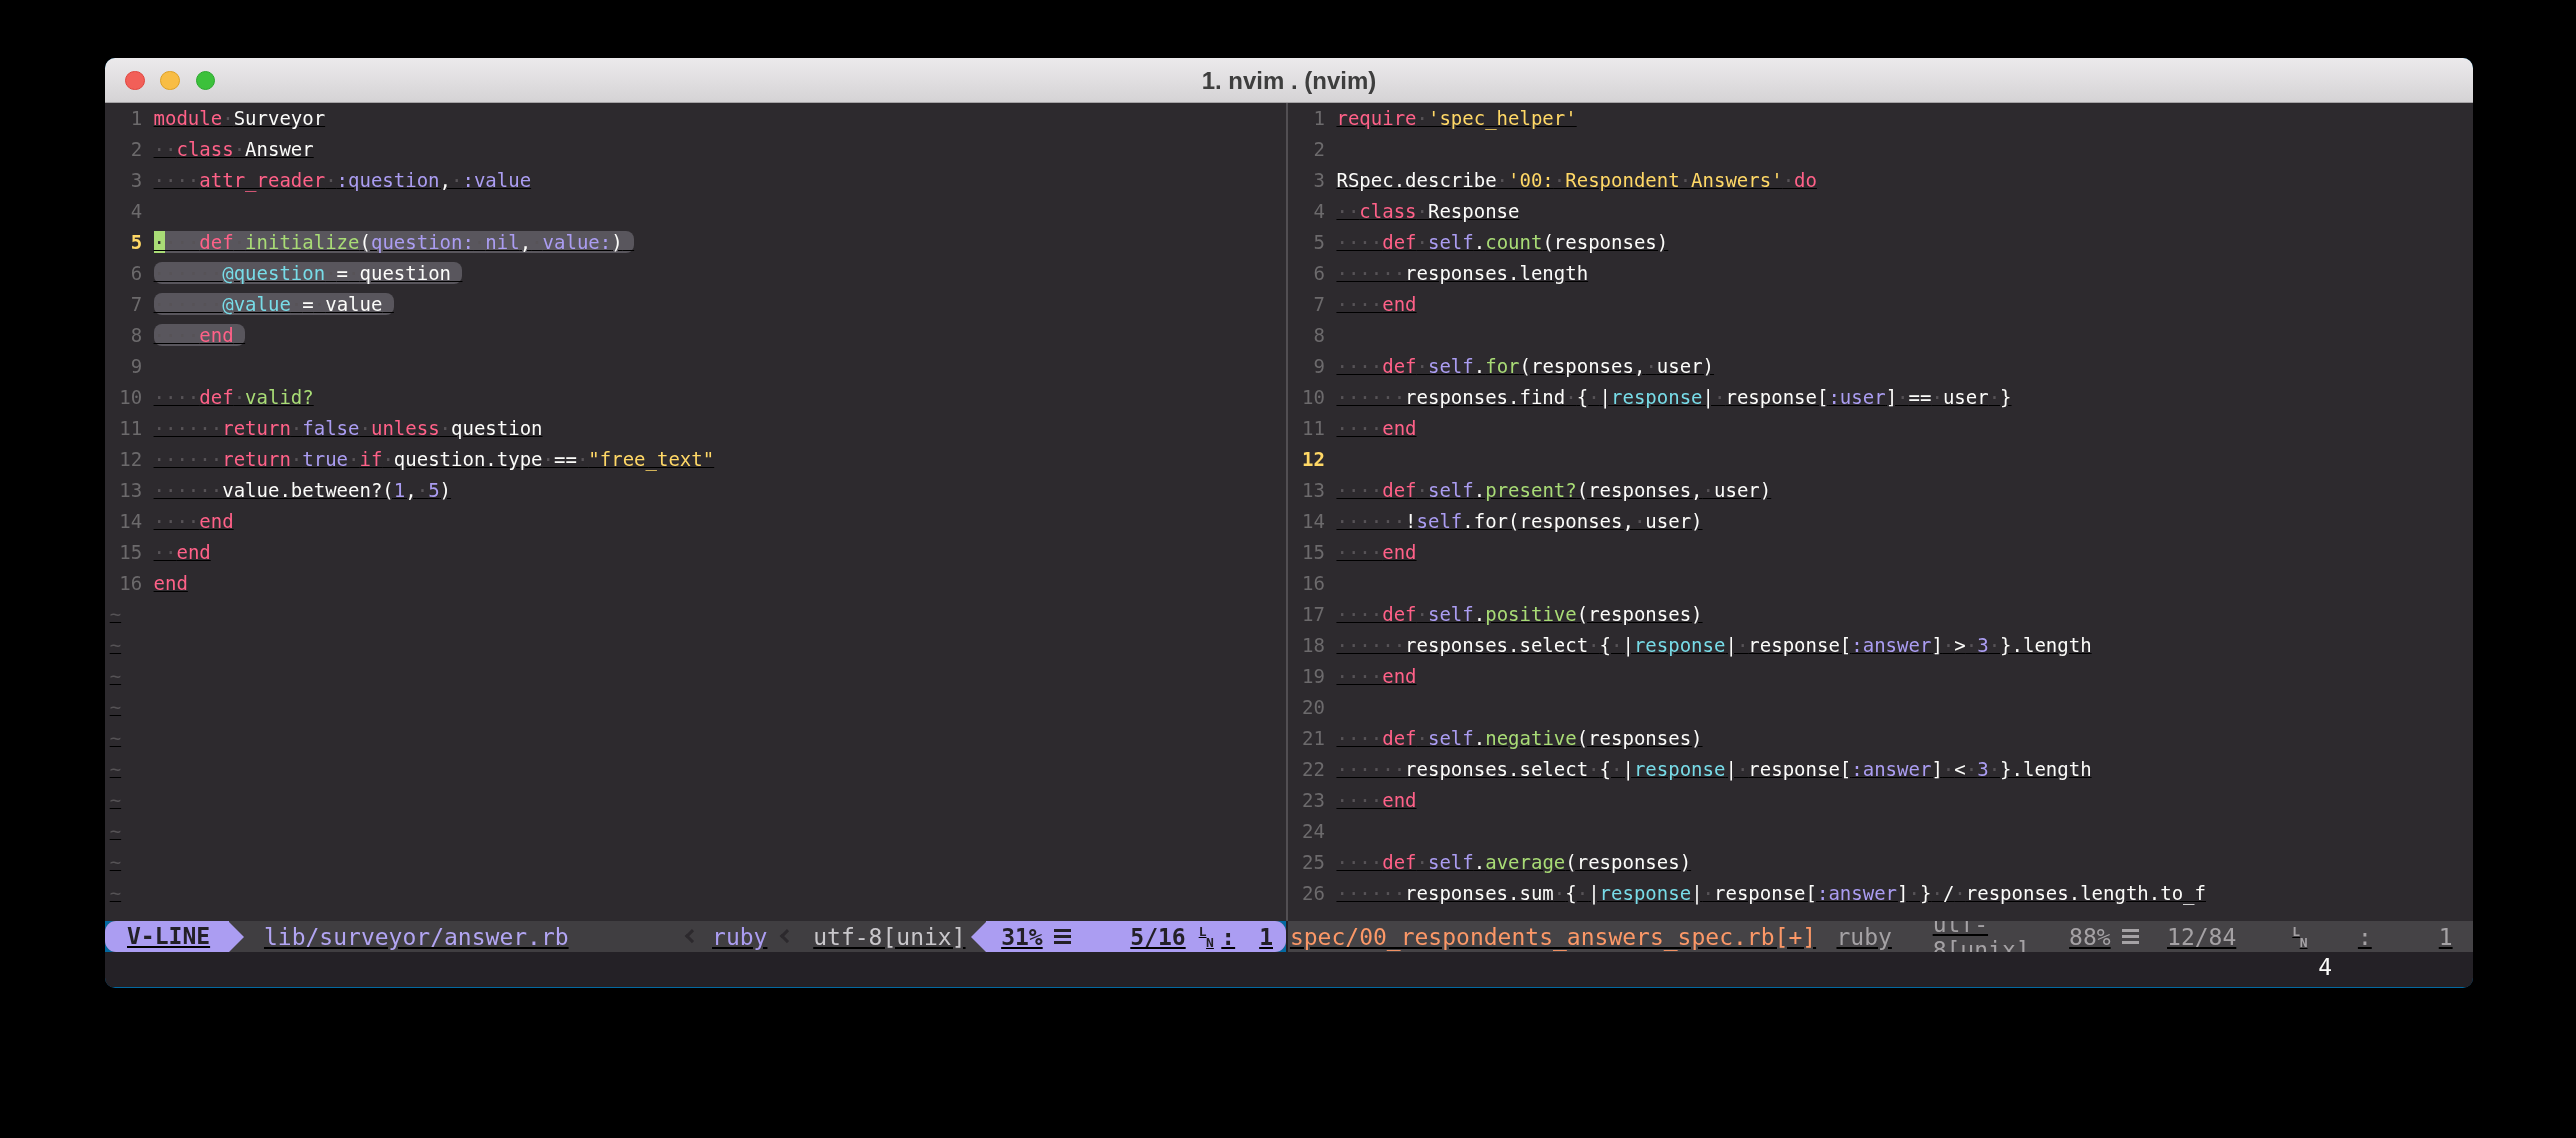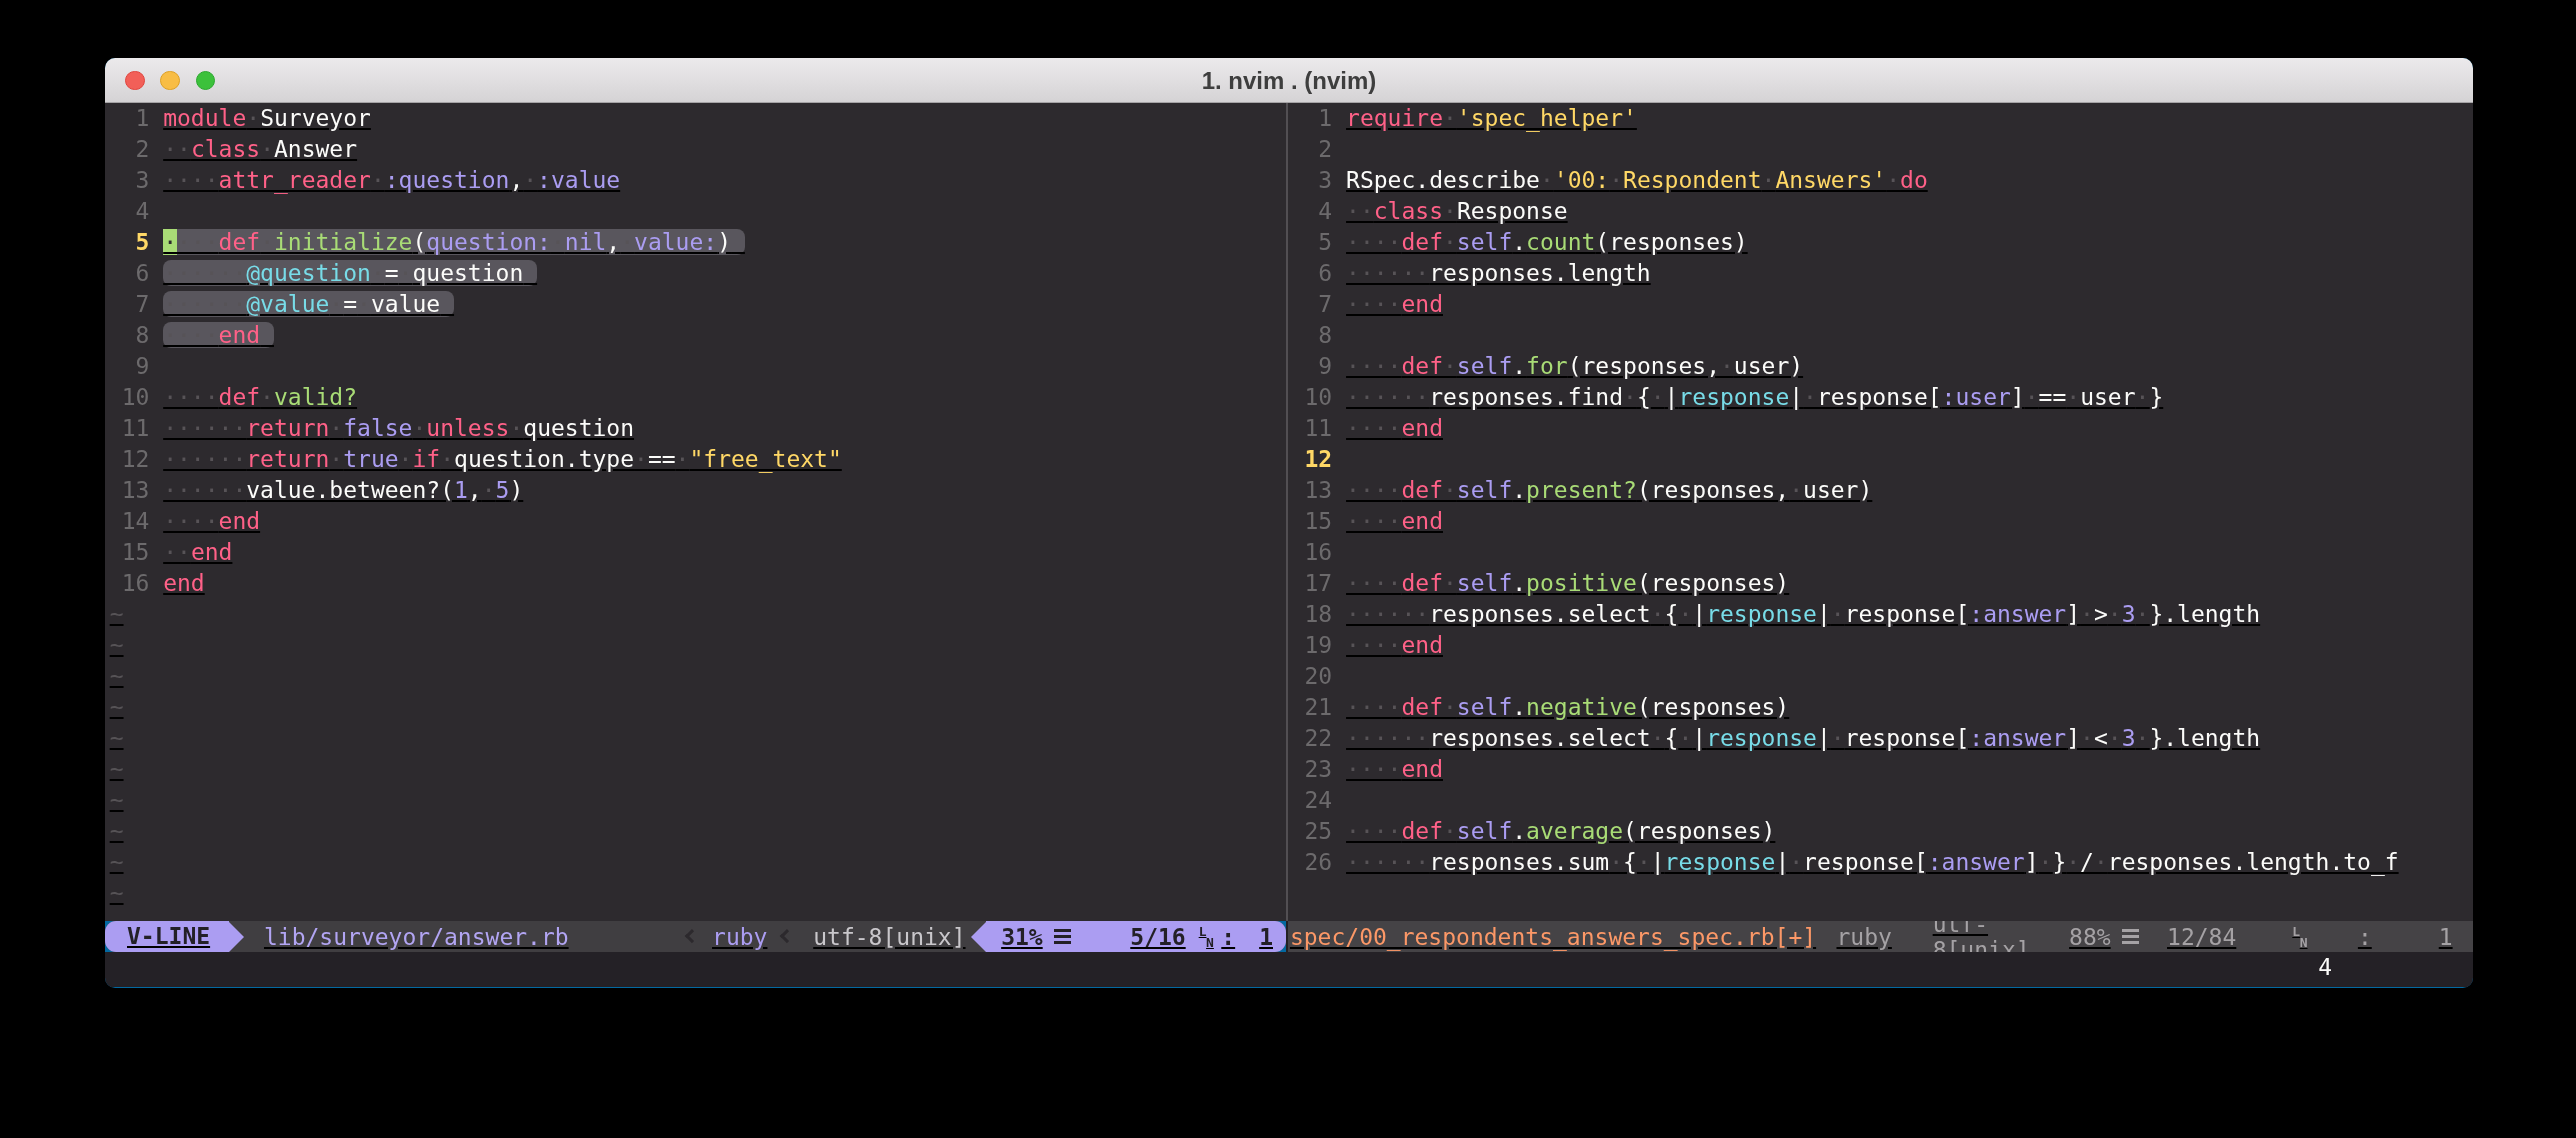--- a/index.html
+++ b/index.html
@@ -30,21 +30,21 @@
     font-family:"Liberation Sans",sans-serif;
   }
 
   
   .editor{display:flex;height:818px;background:#2d2a2e;}
   .pane{overflow:hidden;padding-left:2.8px;}
   .pane.left{width:1181px;}
   .pane.right{flex:1;border-radius:28px;}
   .divider{width:1.9px;background:#524f53;}
 
-  .row{height:31px;line-height:31px;white-space:pre;font-size:23px;}
+  .row{height:31px;line-height:31px;white-space:pre;font-size:19px;}
   .gutter{display:inline-block;width:3ch;margin-right:1ch;text-align:right;color:#6c6a6c;}
   .gutter.hl{color:#ffd866;font-weight:700;}
   .tilde{color:#565356;padding-left:1.9px;}
 
   .fg{color:#fcfcfa;}
   .kw{color:#ff6188;}
   .grn{color:#a9dc76;}
   .str{color:#ffd866;}
   .pur{color:#ab9df2;}
   .cyn{color:#78dce8;}
@@ -138,20 +138,21 @@
         <div class="row"><span class="gutter">4</span><span class=""><span class="ws">··</span><span class="kw">class</span><span class="ws">·</span><span class="fg">Response</span></span></div>
         <div class="row"><span class="gutter">5</span><span class=""><span class="ws">····</span><span class="kw">def</span><span class="ws">·</span><span class="pur">self</span><span class="fg">.</span><span class="grn">count</span><span class="fg">(responses)</span></span></div>
         <div class="row"><span class="gutter">6</span><span class=""><span class="ws">······</span><span class="fg">responses.length</span></span></div>
         <div class="row"><span class="gutter">7</span><span class=""><span class="ws">····</span><span class="kw">end</span></span></div>
         <div class="row"><span class="gutter">8</span><span class=""></span></div>
         <div class="row"><span class="gutter">9</span><span class=""><span class="ws">····</span><span class="kw">def</span><span class="ws">·</span><span class="pur">self</span><span class="fg">.</span><span class="grn">for</span><span class="fg">(responses,</span><span class="ws">·</span><span class="fg">user)</span></span></div>
         <div class="row"><span class="gutter">10</span><span class=""><span class="ws">······</span><span class="fg">responses.find</span><span class="ws">·</span><span class="fg">{</span><span class="ws">·</span><span class="fg">|</span><span class="cyn">response</span><span class="fg">|</span><span class="ws">·</span><span class="fg">response[</span><span class="pur">:user</span><span class="fg">]</span><span class="ws">·</span><span class="fg">==</span><span class="ws">·</span><span class="fg">user</span><span class="ws">·</span><span class="fg">}</span></span></div>
         <div class="row"><span class="gutter">11</span><span class=""><span class="ws">····</span><span class="kw">end</span></span></div>
         <div class="row"><span class="gutter hl">12</span><span class=""></span></div>
         <div class="row"><span class="gutter">13</span><span class=""><span class="ws">····</span><span class="kw">def</span><span class="ws">·</span><span class="pur">self</span><span class="fg">.</span><span class="grn">present?</span><span class="fg">(responses,</span><span class="ws">·</span><span class="fg">user)</span></span></div>
+        <div class="row"><span class="gutter">14</span><span class=""><span class="ws">······</span><span class="fg">!</span><span class="pur">self</span><span class="fg">.for(responses,</span><span class="ws">·</span><span class="fg">user)</span></span></div>
         <div class="row"><span class="gutter">15</span><span class=""><span class="ws">····</span><span class="kw">end</span></span></div>
         <div class="row"><span class="gutter">16</span><span class=""></span></div>
         <div class="row"><span class="gutter">17</span><span class=""><span class="ws">····</span><span class="kw">def</span><span class="ws">·</span><span class="pur">self</span><span class="fg">.</span><span class="grn">positive</span><span class="fg">(responses)</span></span></div>
         <div class="row"><span class="gutter">18</span><span class=""><span class="ws">······</span><span class="fg">responses.select</span><span class="ws">·</span><span class="fg">{</span><span class="ws">·</span><span class="fg">|</span><span class="cyn">response</span><span class="fg">|</span><span class="ws">·</span><span class="fg">response[</span><span class="pur">:answer</span><span class="fg">]</span><span class="ws">·</span><span class="fg">&gt;</span><span class="ws">·</span><span class="pur">3</span><span class="ws">·</span><span class="fg">}.length</span></span></div>
         <div class="row"><span class="gutter">19</span><span class=""><span class="ws">····</span><span class="kw">end</span></span></div>
         <div class="row"><span class="gutter">20</span><span class=""></span></div>
         <div class="row"><span class="gutter">21</span><span class=""><span class="ws">····</span><span class="kw">def</span><span class="ws">·</span><span class="pur">self</span><span class="fg">.</span><span class="grn">negative</span><span class="fg">(responses)</span></span></div>
         <div class="row"><span class="gutter">22</span><span class=""><span class="ws">······</span><span class="fg">responses.select</span><span class="ws">·</span><span class="fg">{</span><span class="ws">·</span><span class="fg">|</span><span class="cyn">response</span><span class="fg">|</span><span class="ws">·</span><span class="fg">response[</span><span class="pur">:answer</span><span class="fg">]</span><span class="ws">·</span><span class="fg">&lt;</span><span class="ws">·</span><span class="pur">3</span><span class="ws">·</span><span class="fg">}.length</span></span></div>
         <div class="row"><span class="gutter">23</span><span class=""><span class="ws">····</span><span class="kw">end</span></span></div>
         <div class="row"><span class="gutter">24</span><span class=""></span></div>

